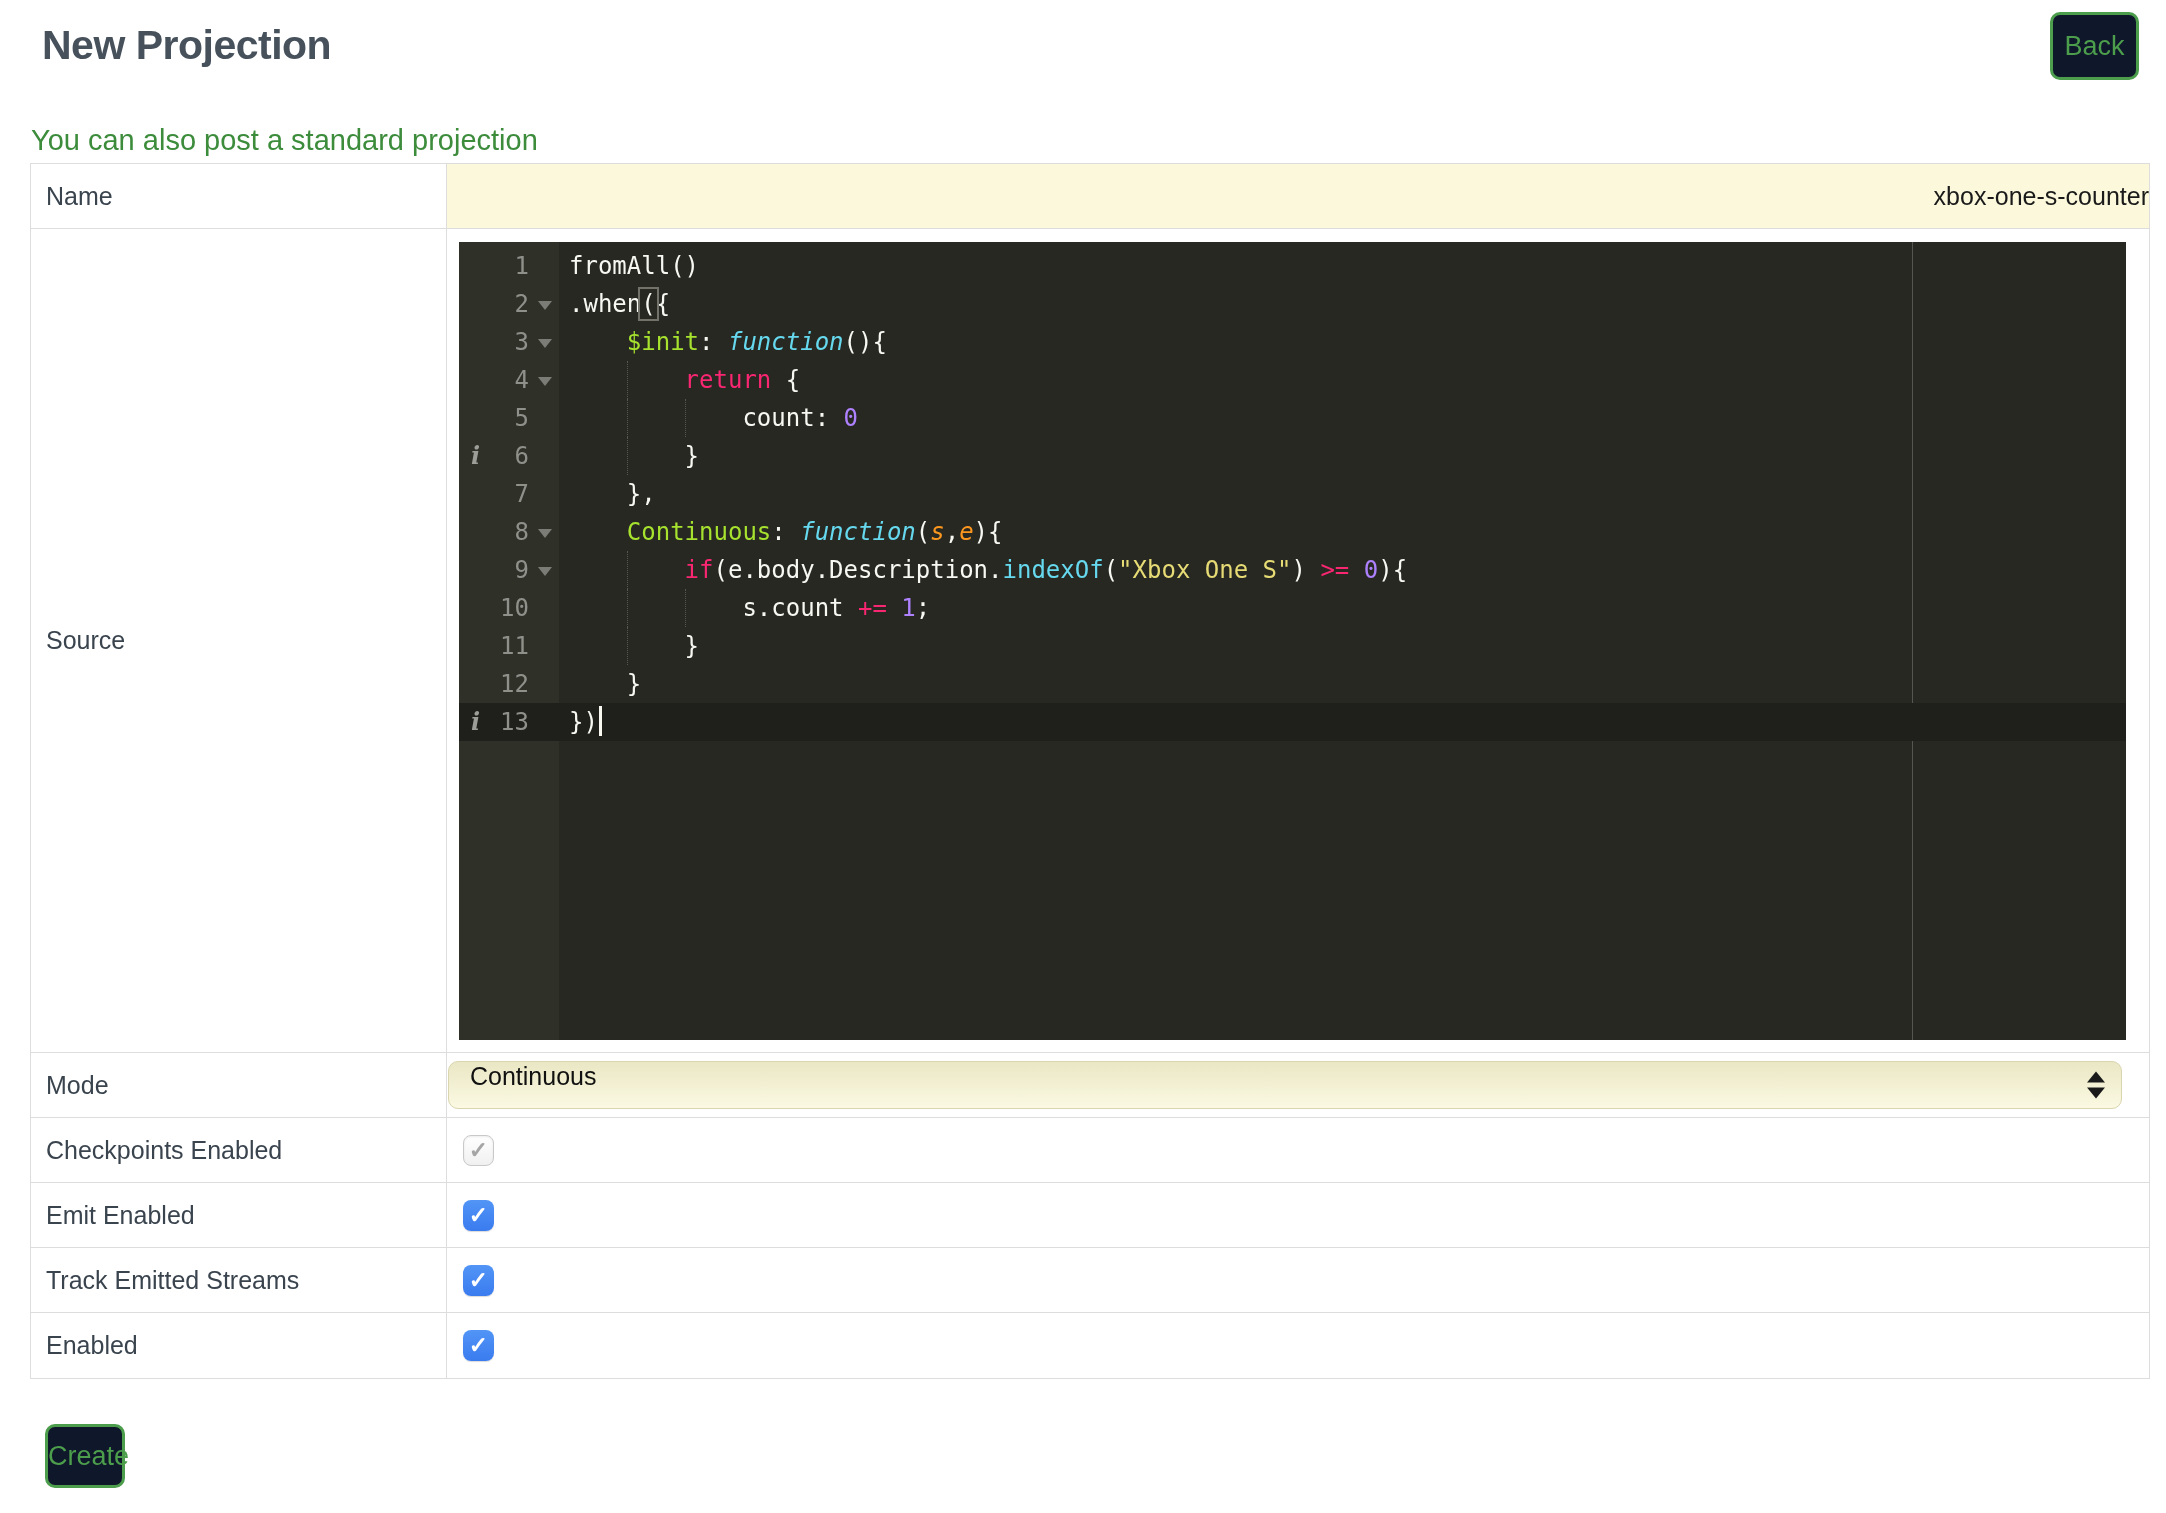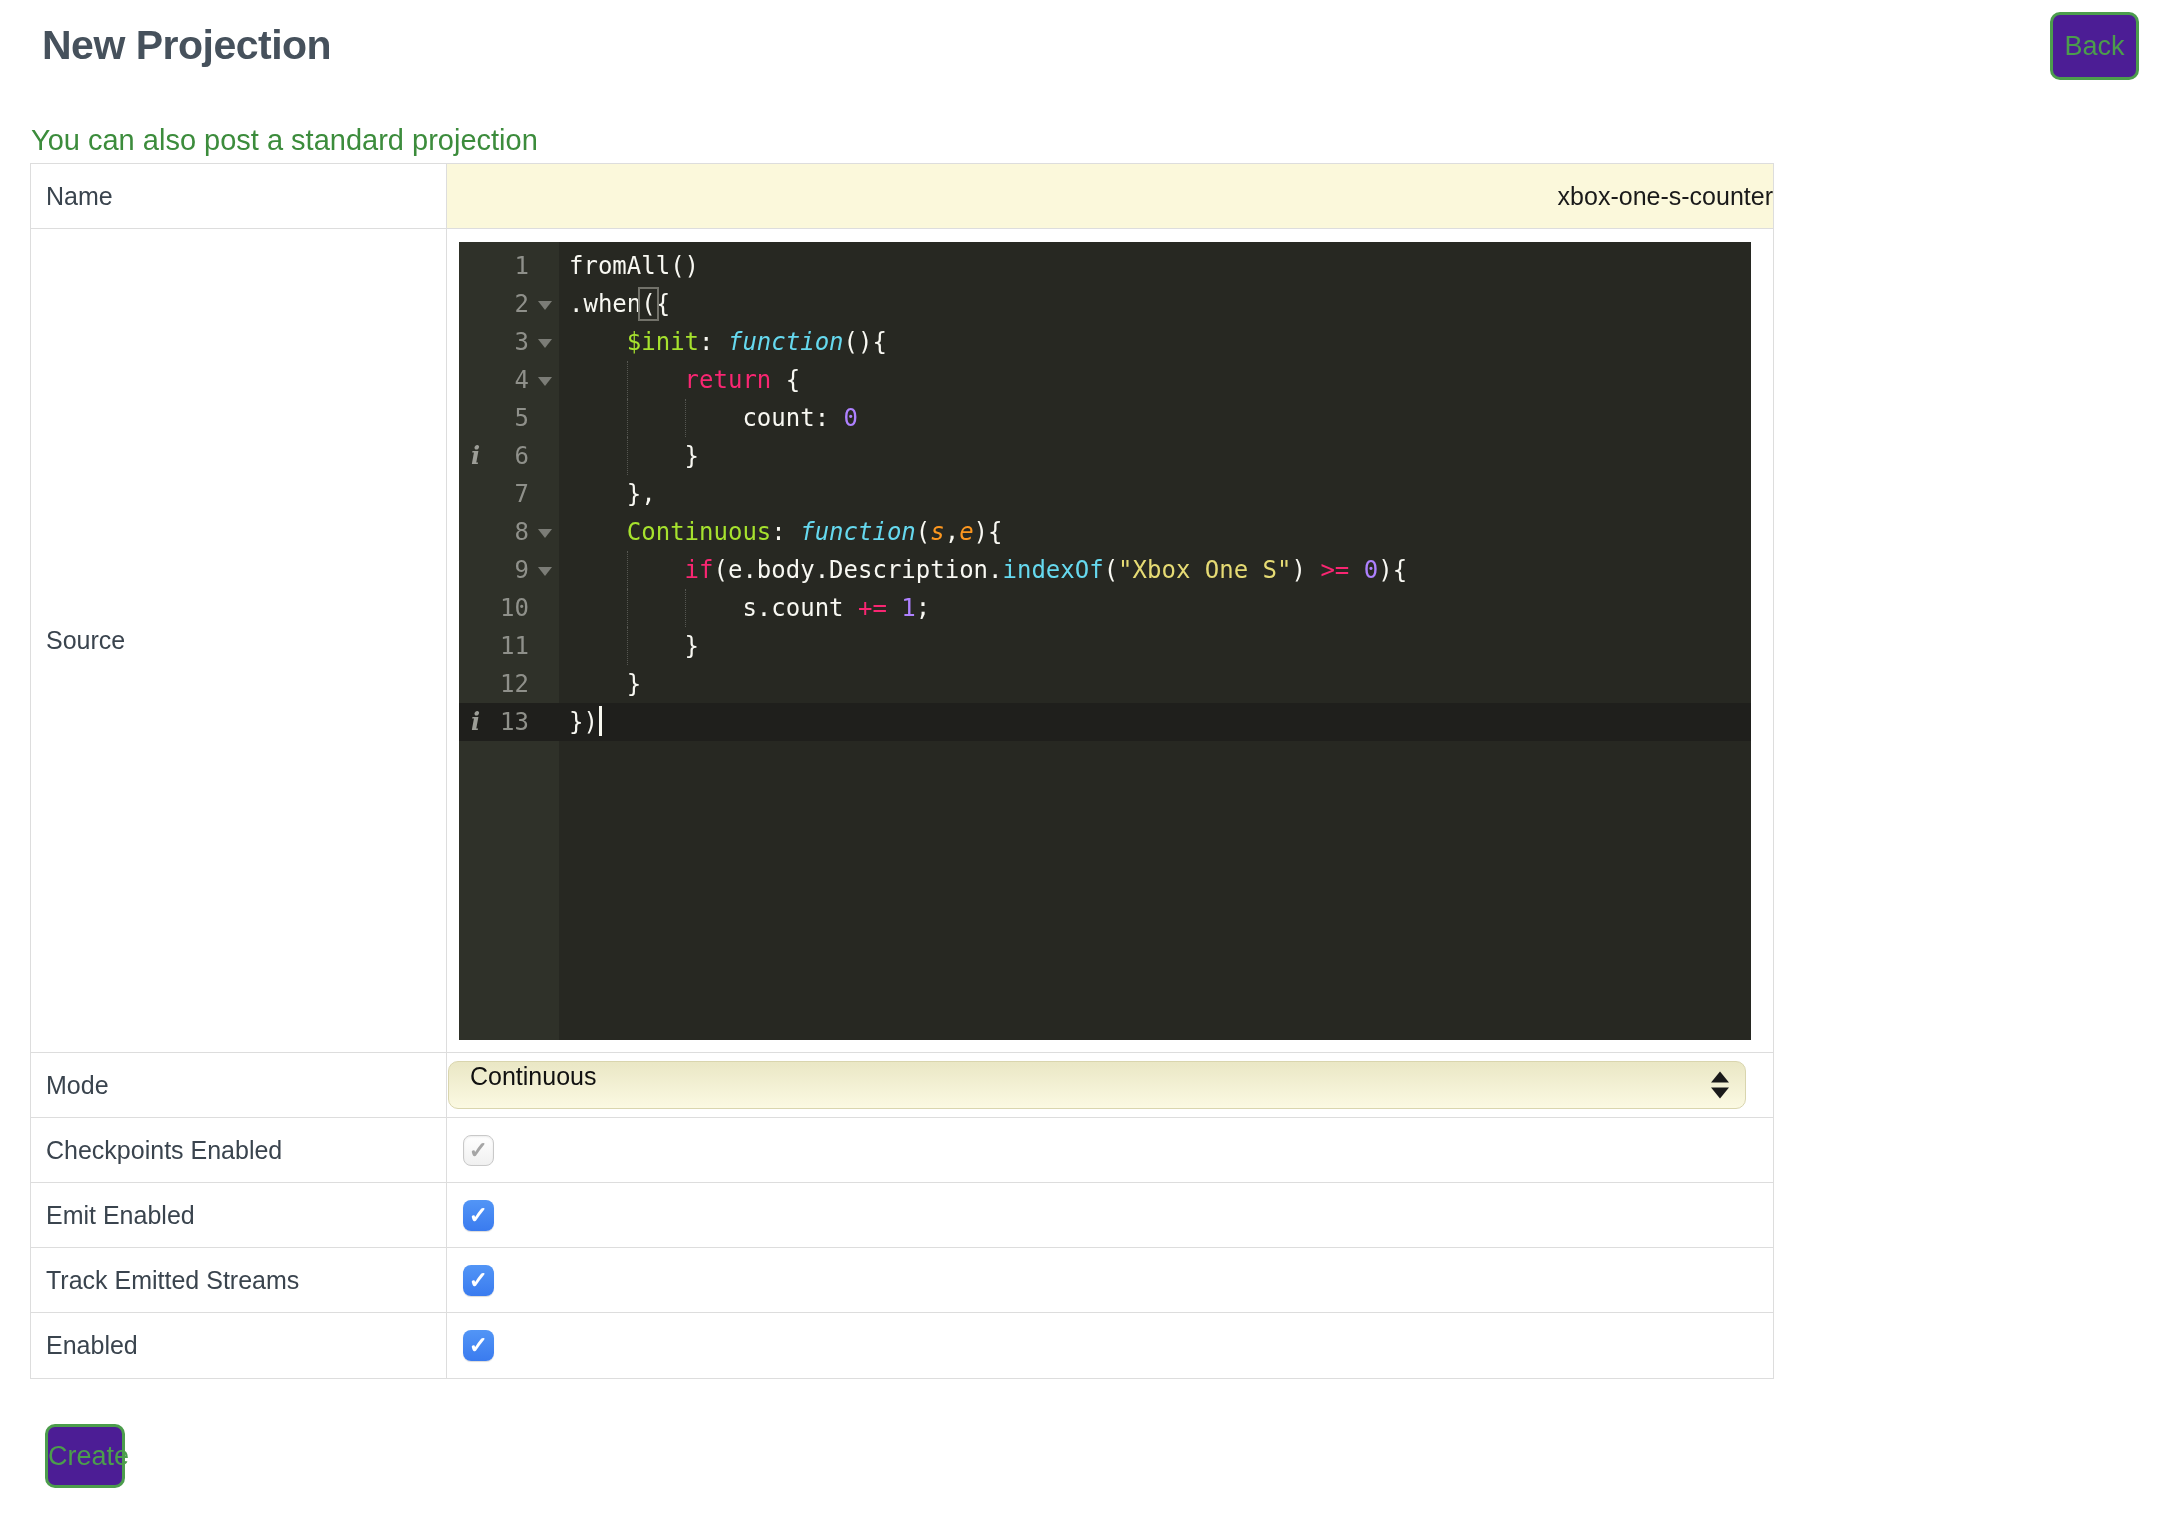--- a/index.html
+++ b/index.html
@@ -12,40 +12,40 @@
     overflow: hidden;
   }
 
   
   .page-title {
     position: absolute; left: 42px; top: 22px;
     font-size: 41px; font-weight: 700; letter-spacing: -0.5px;
     color: var(--heading, #46515c);
   }
   .btn {
-    background: #4c1d95;
+    background: #0f172a;
     border: 3px solid var(--green, #4c9d4c);
     color: var(--green, #4c9d4c);
     border-radius: 10px;
     font-family: "Liberation Sans", sans-serif;
     font-size: 27px;
     cursor: pointer;
   }
   .back-btn { position: absolute; left: 2050px; top: 12px; width: 89px; height: 68px; }
   .create-btn { position: absolute; left: 45px; top: 1424px; width: 80px; height: 64px; }
 
   .std-link {
     position: absolute; left: 31px; top: 124px;
     font-size: 29px; color: var(--link-green, #3c8c3c);
     text-decoration: none; cursor: pointer;
   }
 
   
   .form-table {
-    position: absolute; left: 30px; top: 163px; width: 1744px;
+    position: absolute; left: 30px; top: 163px; width: 2120px;
     border: 1px solid var(--table-border, #ddd);
     background: #fff;
   }
   .row { display: flex; border-bottom: 1px solid var(--table-border, #ddd); height: 65px; }
   .row:last-child { border-bottom: none; }
   .row-source { height: 824px; }
   .label-cell {
     width: 416px; flex: none;
     border-right: 1px solid var(--table-border, #ddd);
     display: flex; align-items: center;

